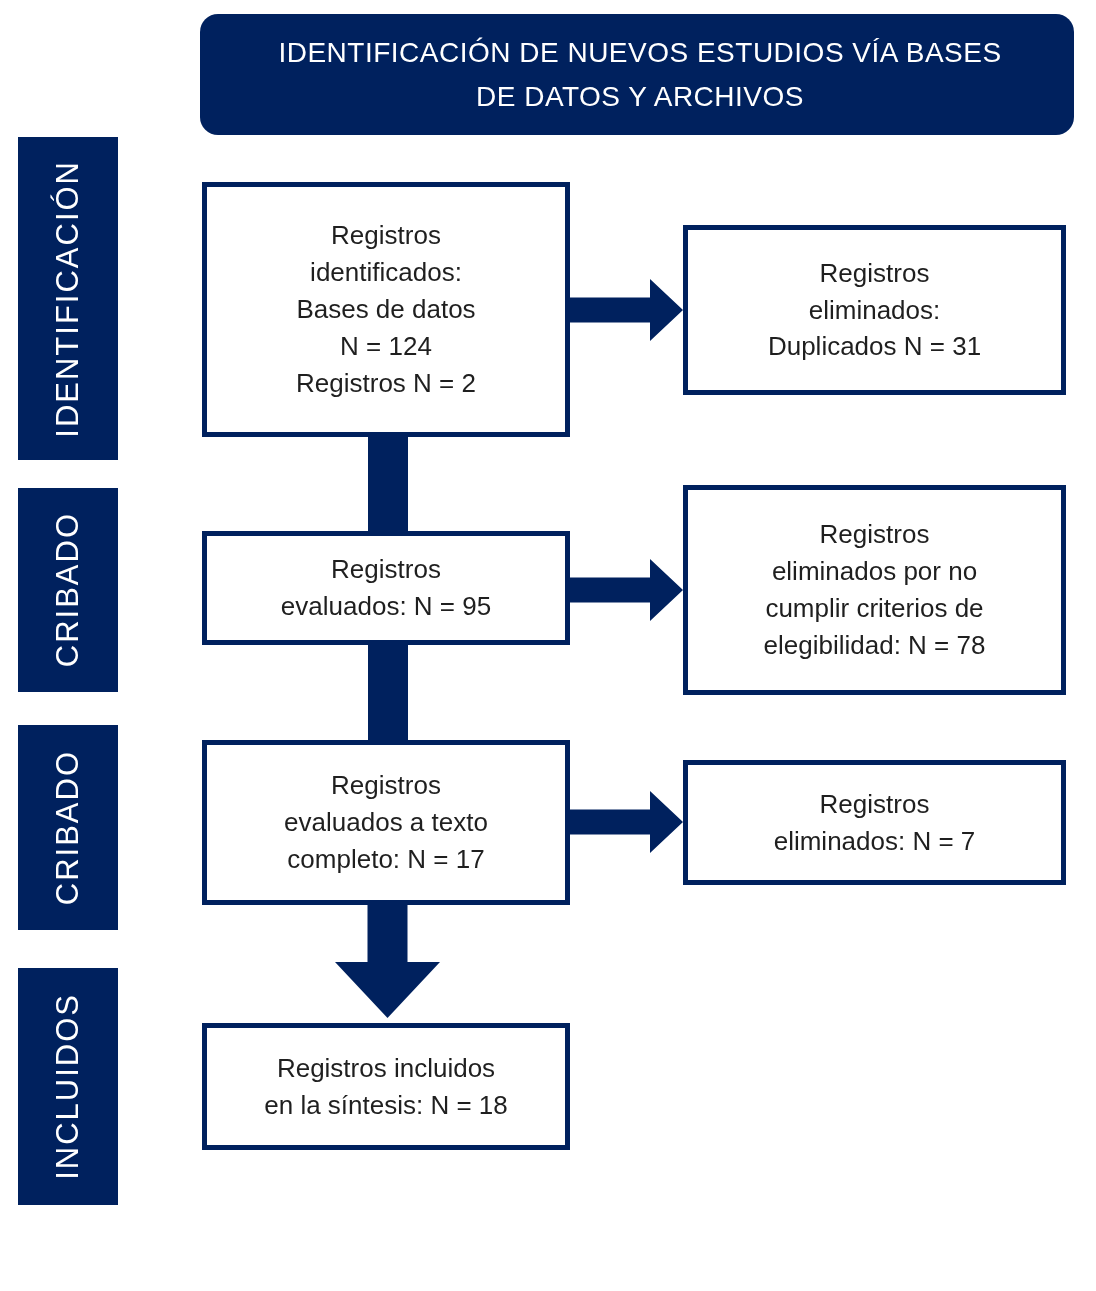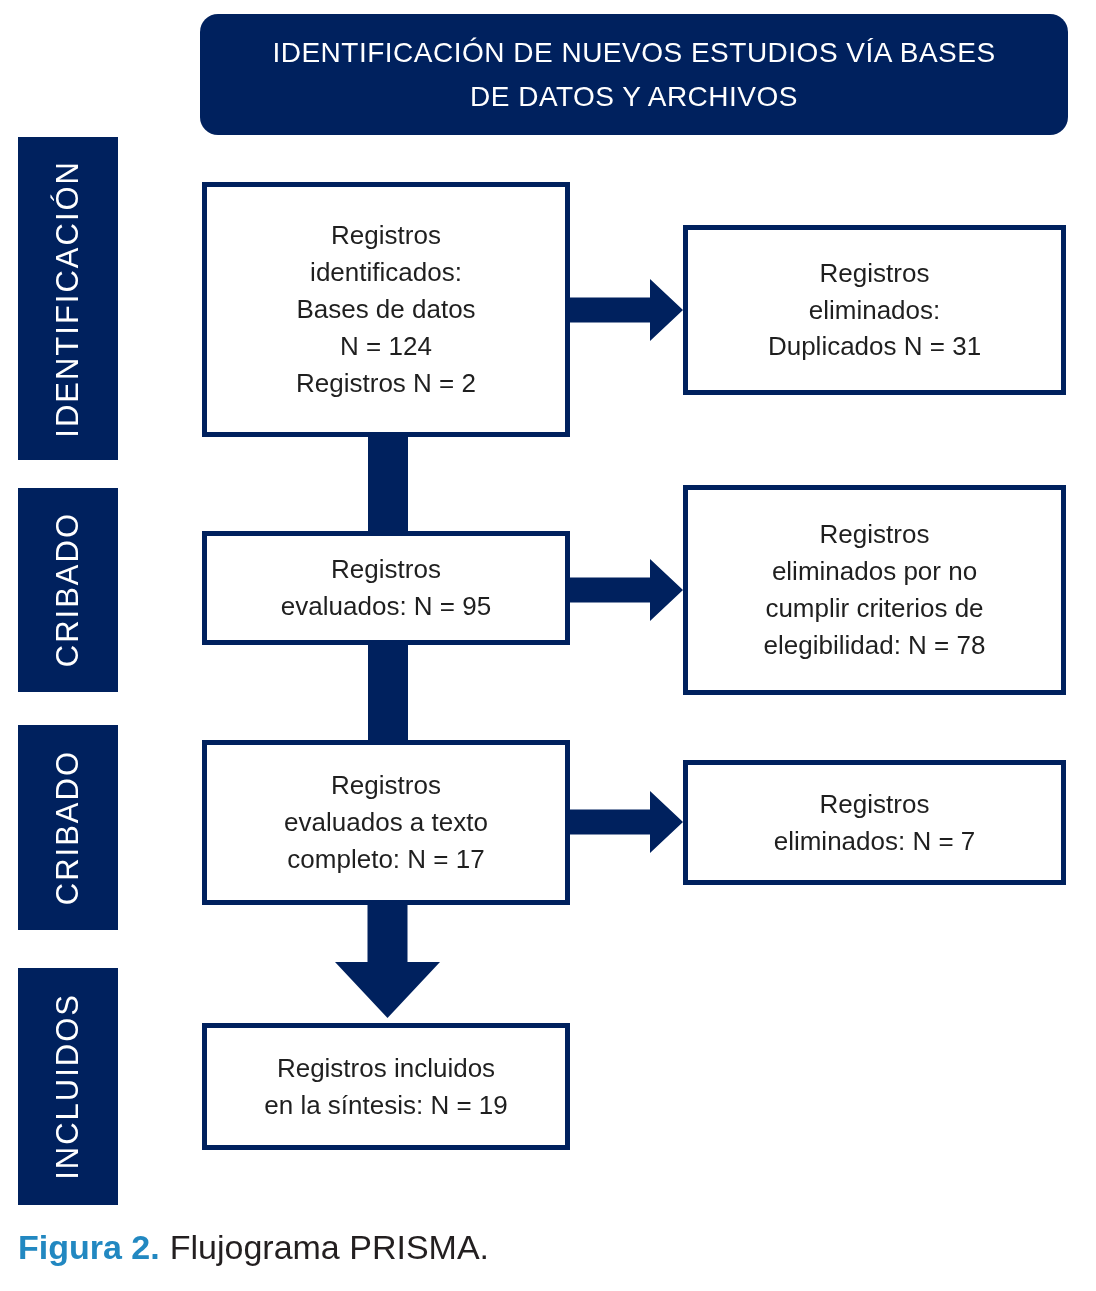--- a/index.html
+++ b/index.html
@@ -13,21 +13,21 @@
     width:1096px;height:1291px;
     background:#ffffff;
     font-family:"Liberation Sans", sans-serif;
     overflow:hidden;
   }
   
   .header{
     position:absolute;left:200px;top:14px;width:868px;height:121px;
     background:var(--navy);
     border-radius:18px;
-    display:flex;align-items:center;justify-content:center;
+    display:flex;align-items:center;justify-content:center;padding-left:6px;
   }
   .header span{
     color:#ffffff;font-size:28px;line-height:1.55;
     text-align:center;white-space:pre-line;letter-spacing:.5px;
   }
   
   .band{
     position:absolute;left:18px;width:100px;
     background:var(--navy);
     display:flex;align-items:center;justify-content:center;
@@ -108,21 +108,21 @@
     <span>Registros
 evaluados: N = 95</span>
   </div>
   <div class="fbox m3">
     <span>Registros
 evaluados a texto
 completo: N = 17</span>
   </div>
   <div class="fbox m4">
     <span>Registros incluidos
-en la síntesis: N = 19</span>
+en la síntesis: N = 18</span>
   </div>
 
   <div class="fbox r1">
     <span>Registros
 eliminados:
 Duplicados N = 31</span>
   </div>
   <div class="fbox r2">
     <span>Registros
 eliminados por no
@@ -144,17 +144,14 @@
     <polygon class="arrow-fill" points="0,22.5 80,22.5 80,4 113,35 80,66 80,47.5 0,47.5"></polygon>
   </svg>
 
   <div class="vbar c1"></div>
   <div class="vbar c2"></div>
 
   <svg class="varrow" viewBox="0 0 105 118" xmlns="http://www.w3.org/2000/svg">
     <polygon class="arrow-fill" points="32.5,0 72.5,0 72.5,57 105,57 52.5,113 0,57 32.5,57"></polygon>
   </svg>
 
-  <div class="caption">
-    <span class="cap-label">Figura 2.</span><span class="cap-rest">Flujograma PRISMA.</span>
-  </div>
 
 </div>
 
 </body></html>

